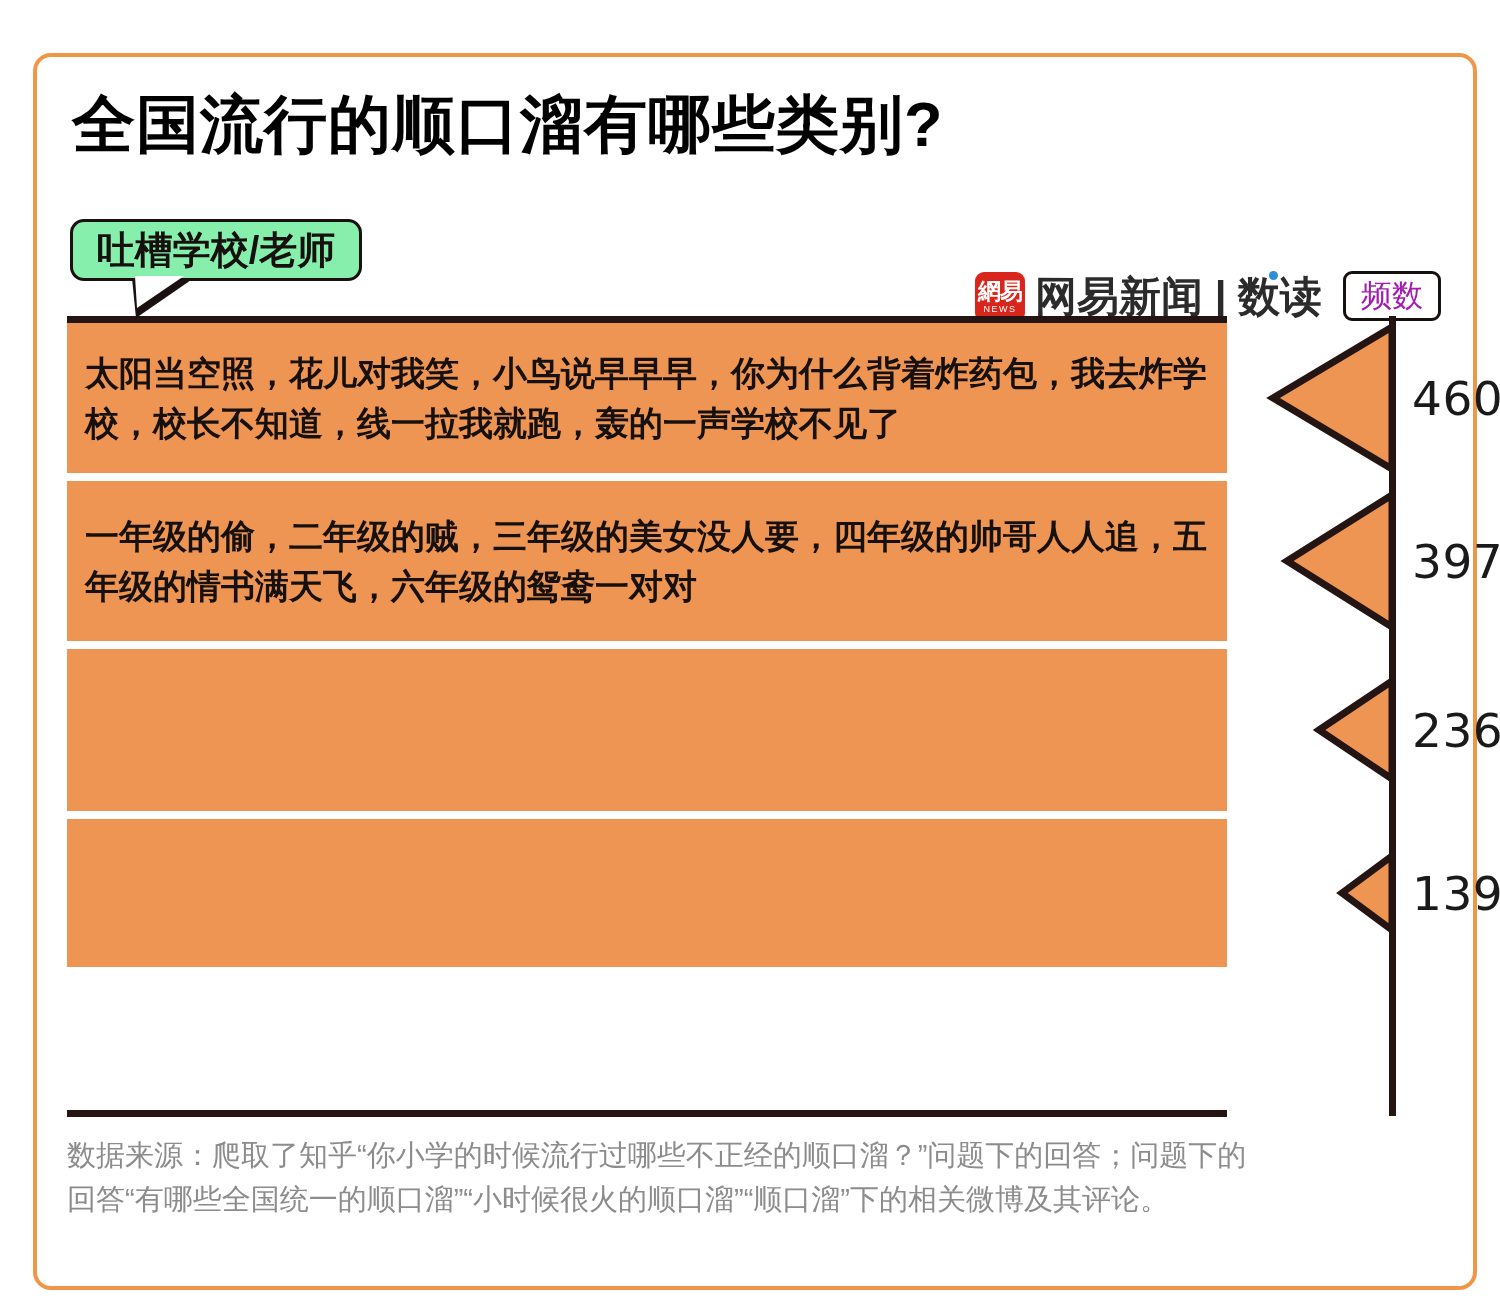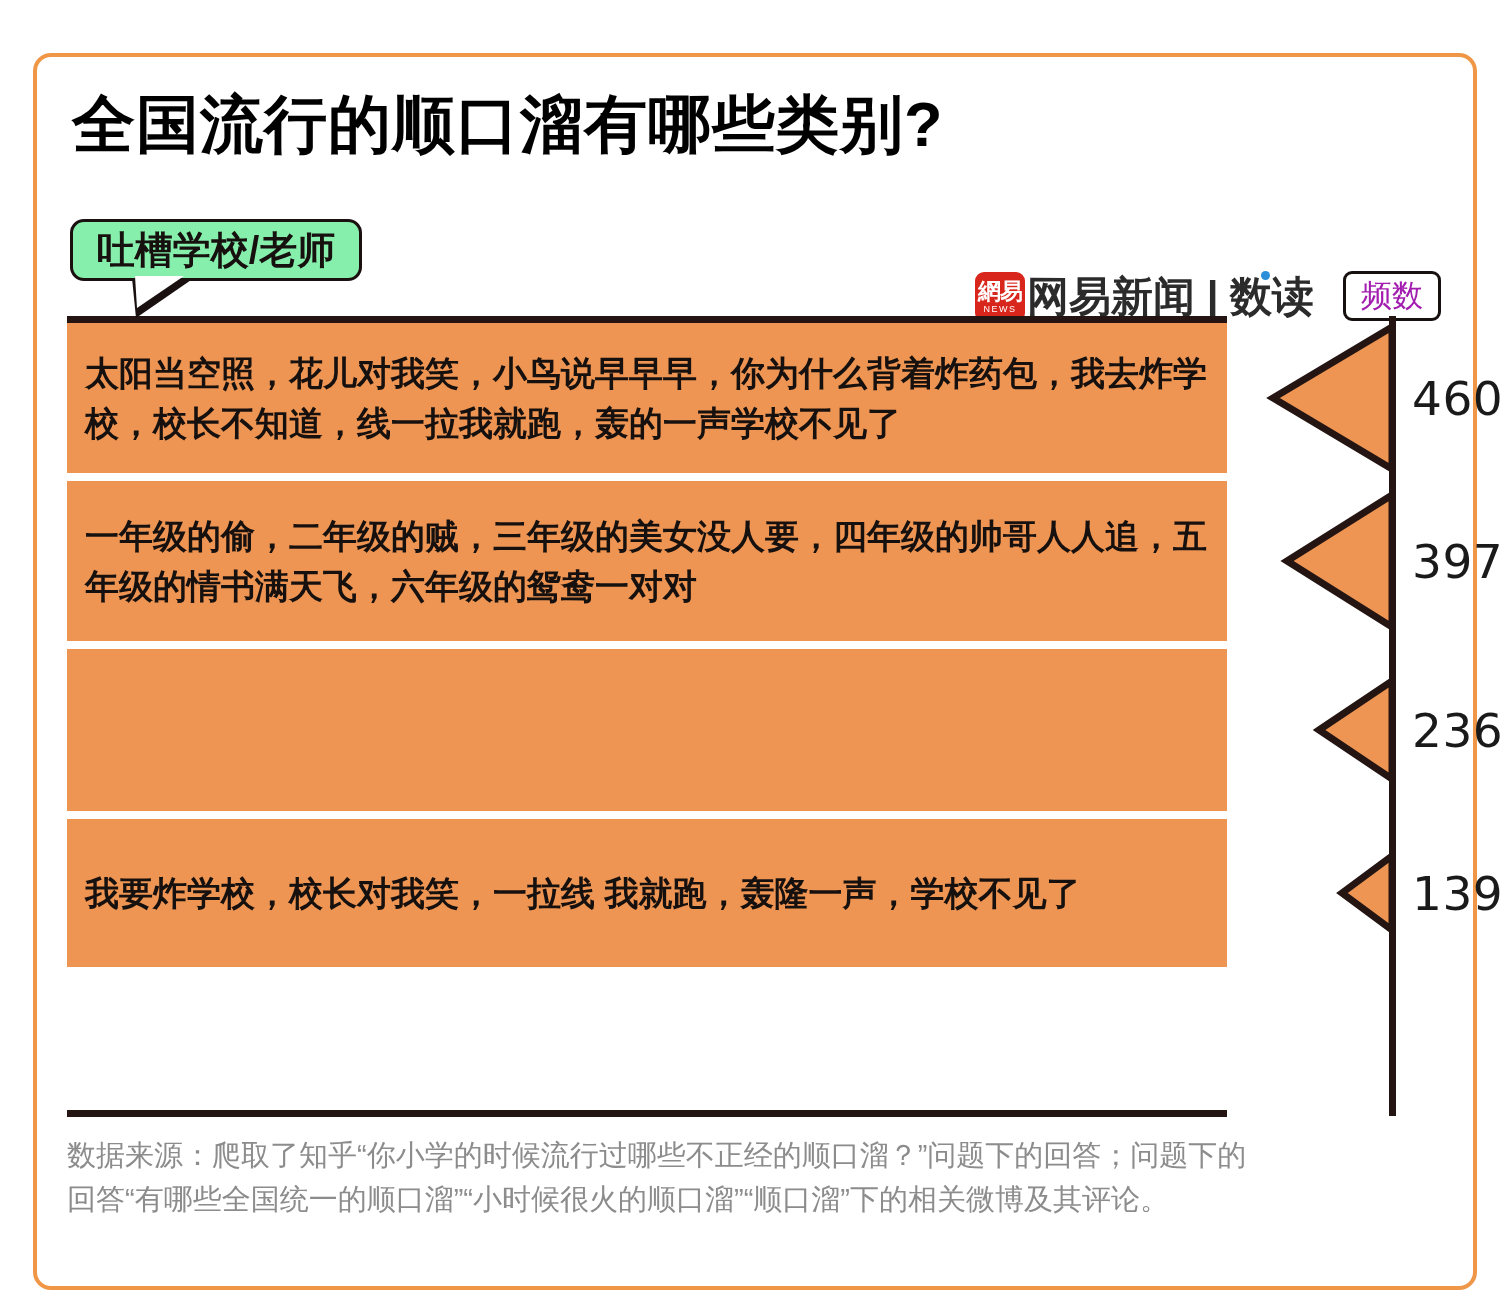--- a/index.html
+++ b/index.html
@@ -80,21 +80,21 @@
   }
 
   
   #logo {
     position: absolute;
     left: 938px;
     top: 212px;
     height: 56px;
     display: flex;
     align-items: center;
-    gap: 2px;
+    gap: 10px;
   }
   #logo-mark {
     width: 50px; height: 50px;
     background: #d9261c;
     border-radius: 9px;
     color: #ffffff;
     display: flex;
     flex-direction: column;
     align-items: center;
     justify-content: center;
@@ -287,21 +287,20 @@
       <div class="marker" style="right:-169px;">
         <svg width="130" height="106" viewBox="0 0 130 106" aria-hidden="true">
           <polygon points="53,53 126,4 126,102" fill="#ee9553" stroke="#241512" stroke-width="7"></polygon>
         </svg>
       </div>
       <div class="value">236</div>
     </div>
 
     <div class="row" style="top:503px; height:148px;">
       <div class="bar"></div>
-      <div class="bar-text">我要炸学校，校长对我笑，一拉线 我就跑，轰隆一声，学校不见了</div>
       <div class="marker" style="right:-169px;">
         <svg width="130" height="82" viewBox="0 0 130 82" aria-hidden="true">
           <polygon points="76,41 126,4 126,78" fill="#ee9553" stroke="#241512" stroke-width="7"></polygon>
         </svg>
       </div>
       <div class="value">139</div>
     </div>
 
 
   </div>

